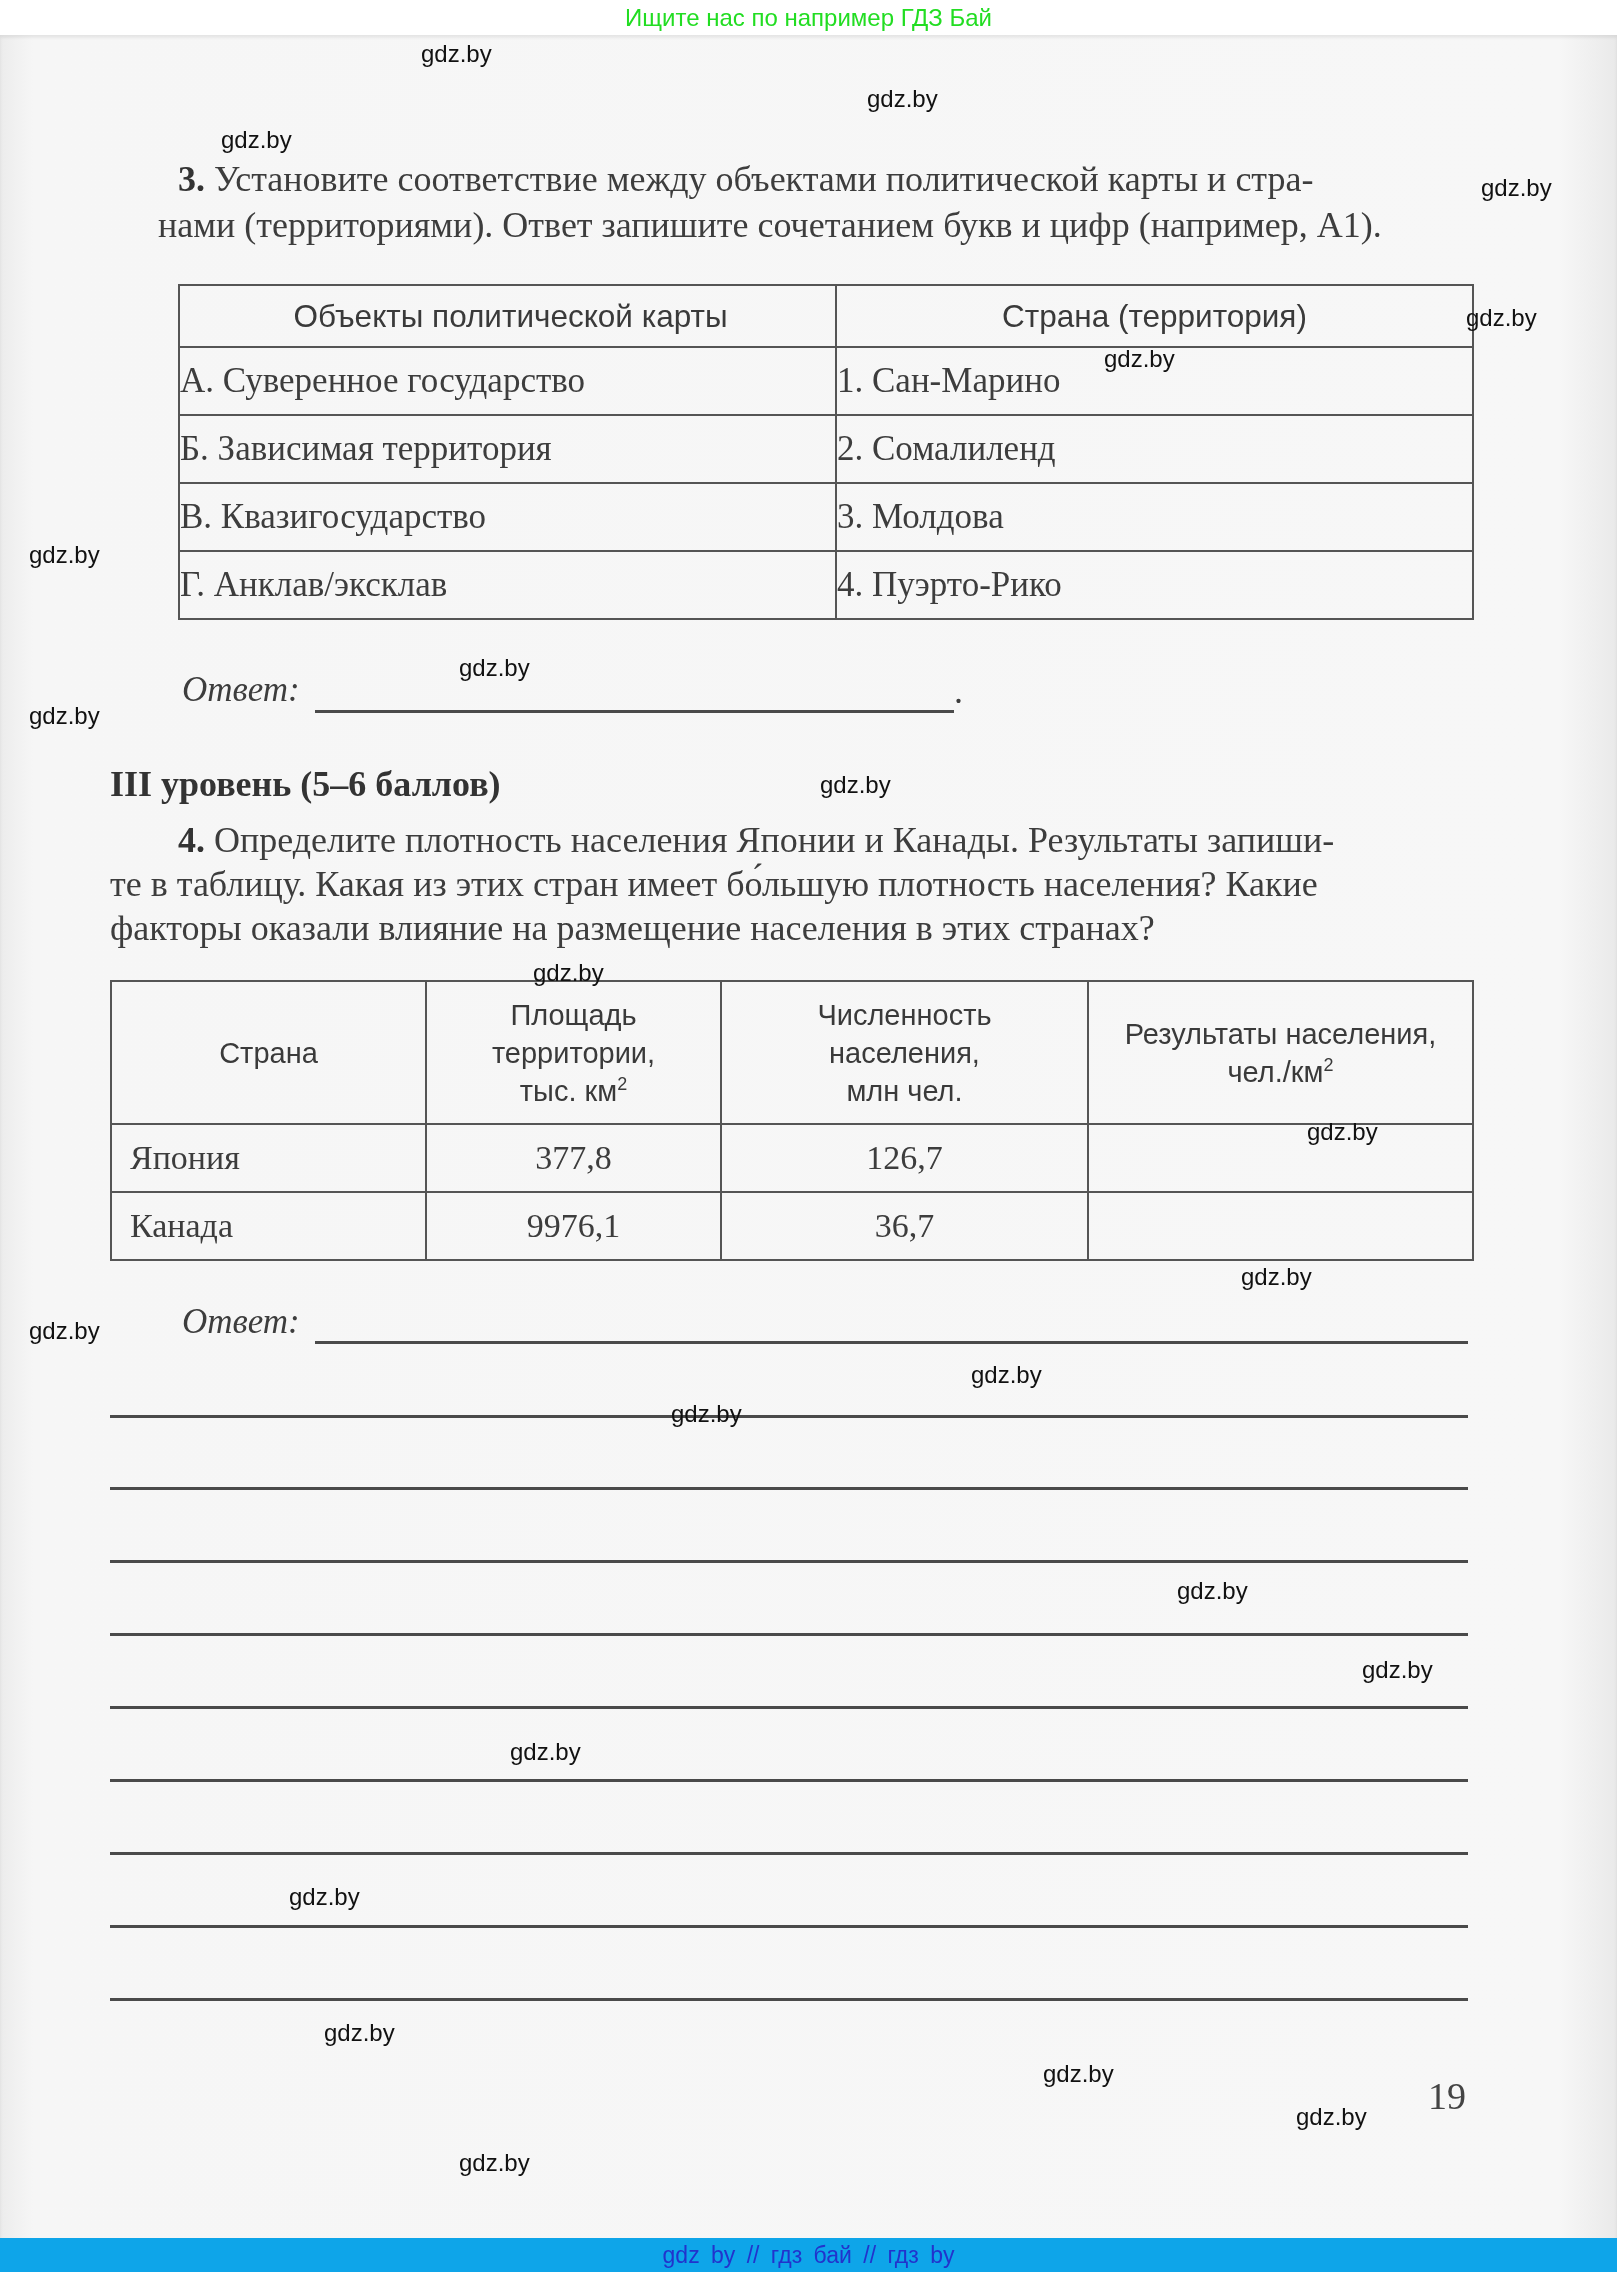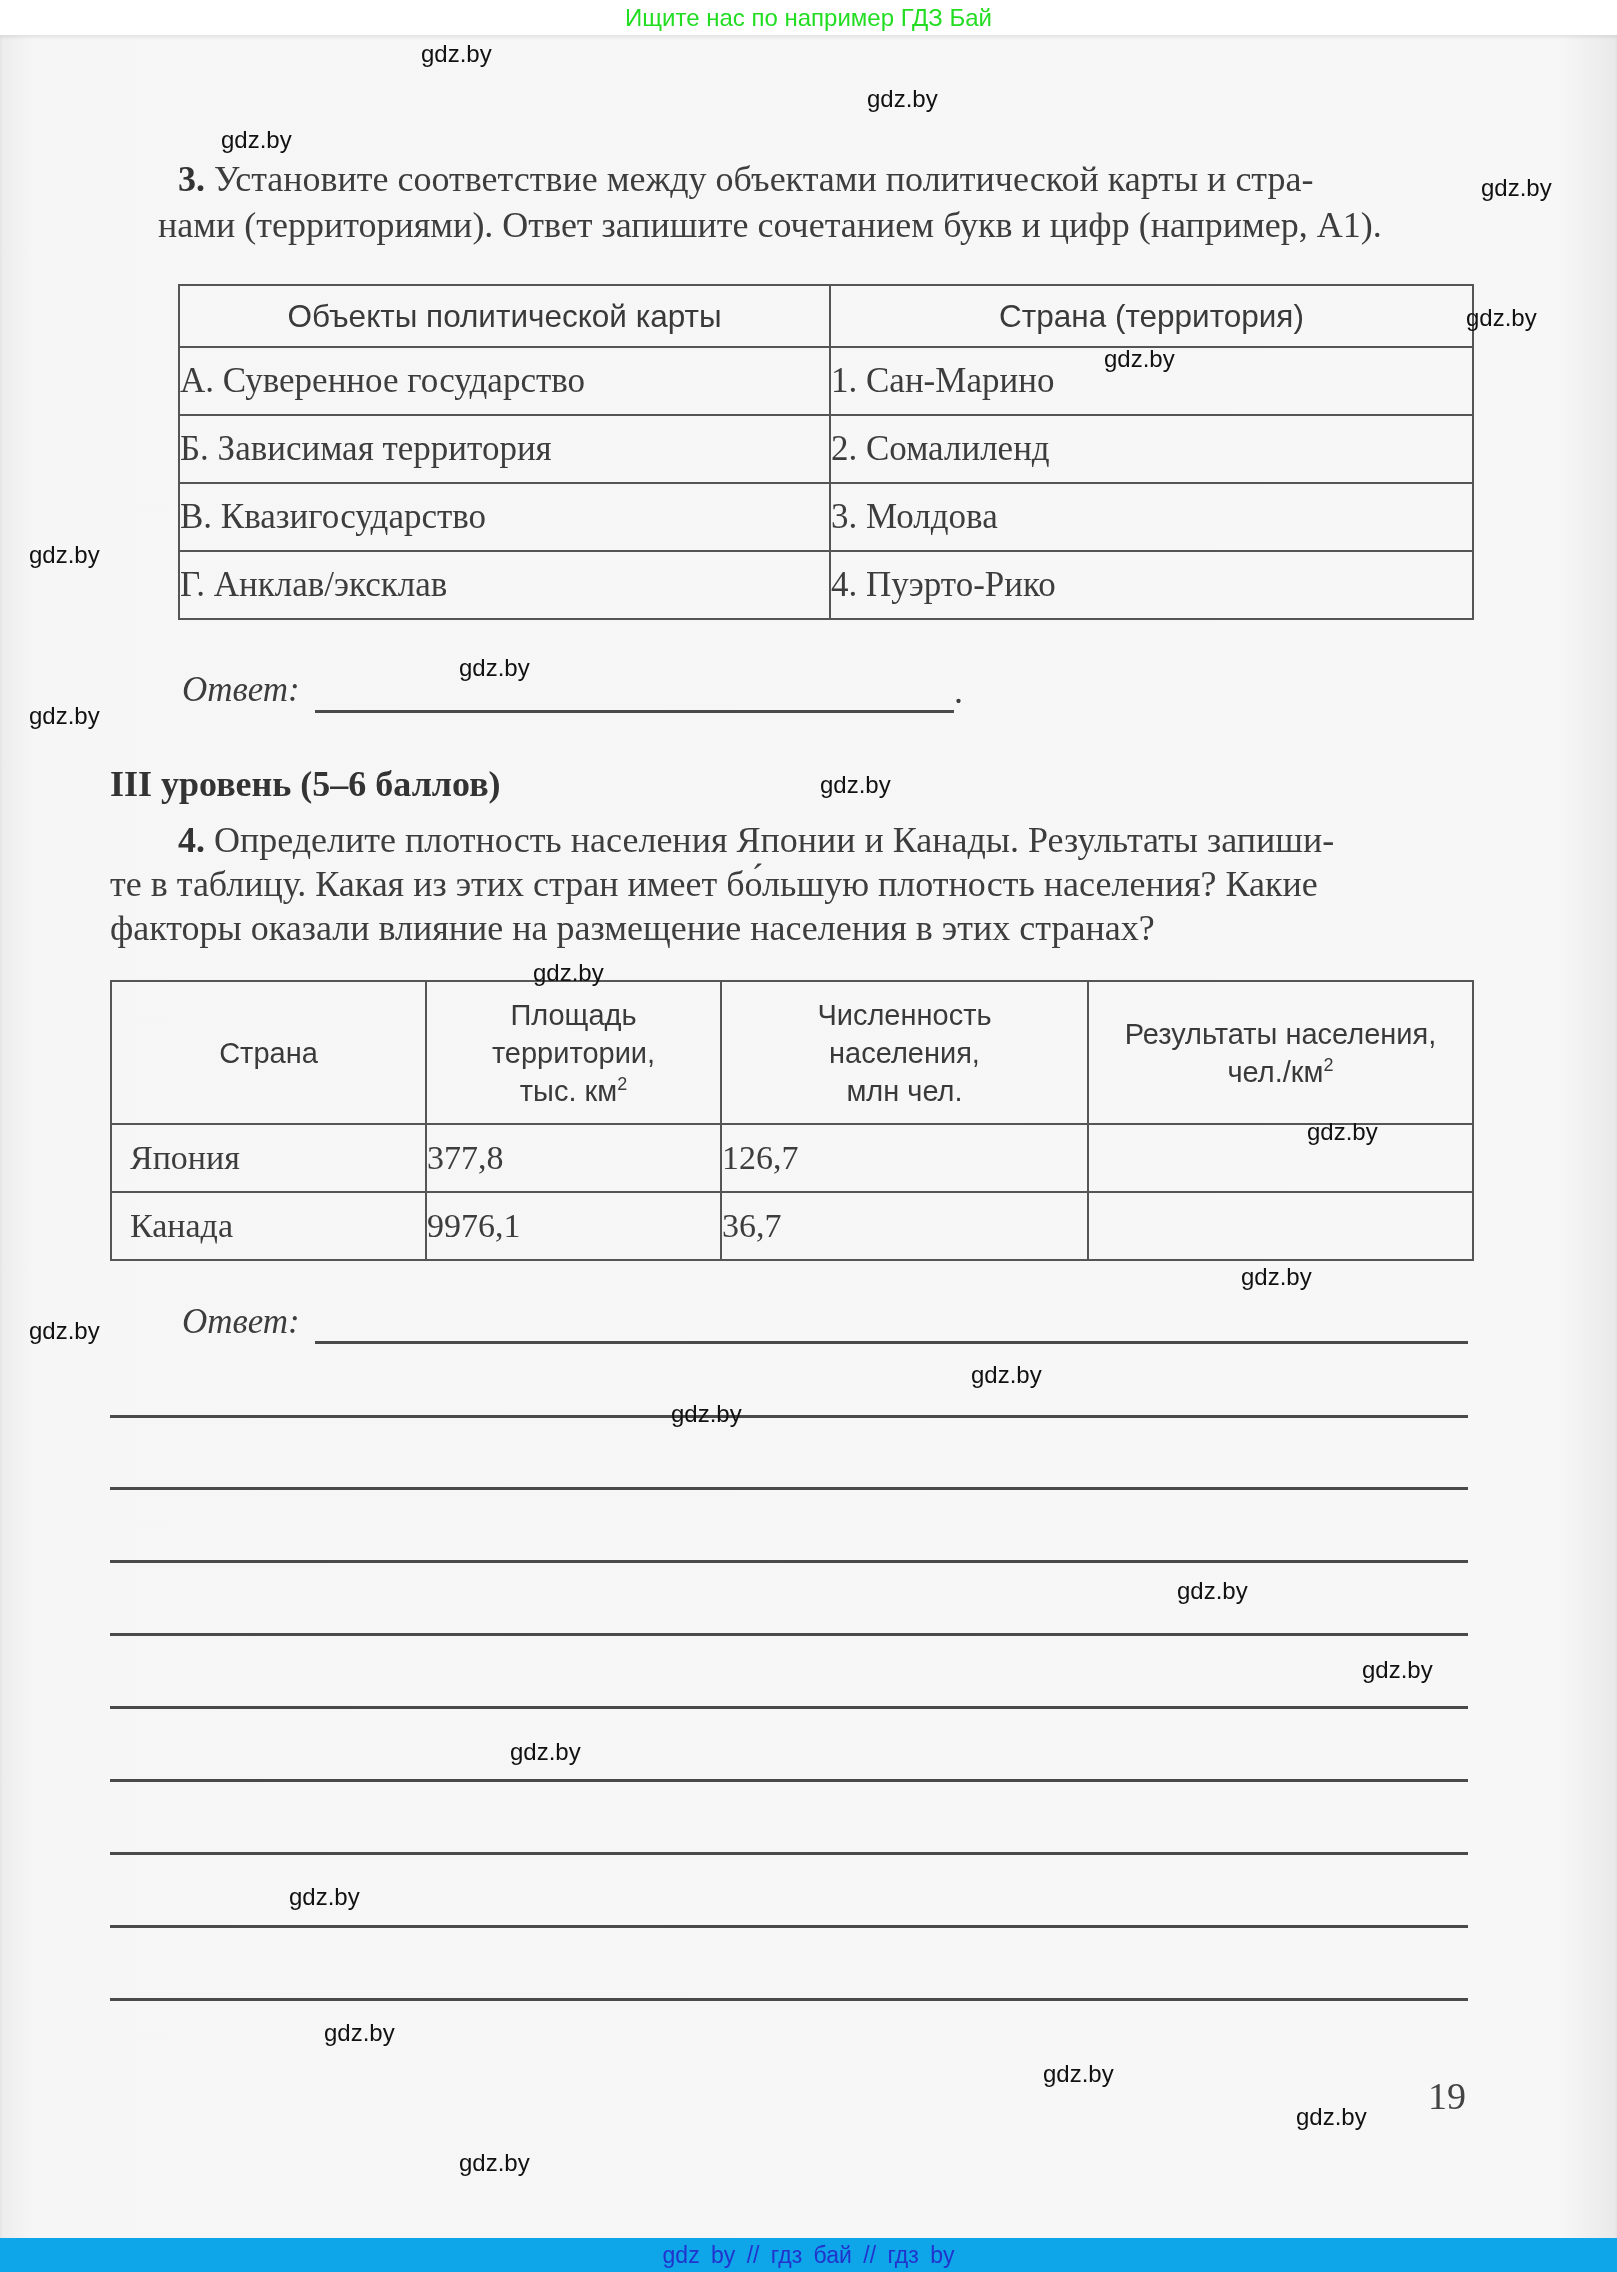--- a/index.html
+++ b/index.html
@@ -11,42 +11,42 @@
   .para { font-size:36px; line-height:43px; color:#3d3d3d; }
   .para b { font-weight:bold; color:#333; }
   .heading { font-size:36px; font-weight:bold; color:#333; }
   table.t { position:absolute; border-collapse:collapse; border:2.5px solid #555; }
   table.t td, table.t th { border:2.1px solid #555; padding:0; }
   table.t th { font-family:"Liberation Sans", sans-serif; font-weight:normal; color:#3a3a3a; }
   .t1 th { font-size:31.5px; height:60px; text-align:center; }
   .t1 td { font-size:35px; height:66px; padding-left:16.6px; color:#3d3d3d; }
   .t2 th { font-size:29px; line-height:38px; text-align:center; height:141px; }
   .t2 td { font-size:34px; height:66px; color:#3d3d3d; }
-  .t2 td.num { }
+  .t2 td.num { text-align:center; }
   .t2 td.name { padding-left:18px;margin-left:20px; }
   sup { font-size:18px; line-height:0; }
   .answer-label { font-style:italic; font-size:35px; color:#3d3d3d; }
   .line { position:absolute; height:2.5px; background:#4a4a4a; }
   .wm { position:absolute; font-family:"Liberation Sans", sans-serif; font-size:24px; color:#111; }
   .pageno { position:absolute; font-size:38px; color:#444; }
 </style>
 </head>
 <body>
 
 <div class="top-banner">Ищите нас по например ГДЗ Бай</div>
 
 <div class="page"></div>
 
 <div class="abs para" style="left:178px; top:158px; width:1294px; white-space:nowrap;"><b>3.</b><span> Установите соответствие между объектами политической карты и стра-</span></div>
 <div class="abs para" style="left:110px; top:204px; width:1369px; white-space:nowrap;margin-left:48px;">нами (территориями). Ответ запишите сочетанием букв и цифр (например, А1).</div>
 
 <table class="t t1" style="left:178px; top:284px; width:1296px;">
   <tbody>
       <tr>
-    <th style="width:649px;">Объекты политической карты</th>
+    <th style="width:649px;padding-left:6px;">Объекты политической карты</th>
     <th>Страна (территория)</th>
   </tr>
   <tr>
     <td>А. Суверенное государство</td>
     <td>1. Сан-Марино</td>
   </tr>
   <tr>
     <td>Б. Зависимая территория</td>
     <td>2. Сомалиленд</td>
   </tr>

